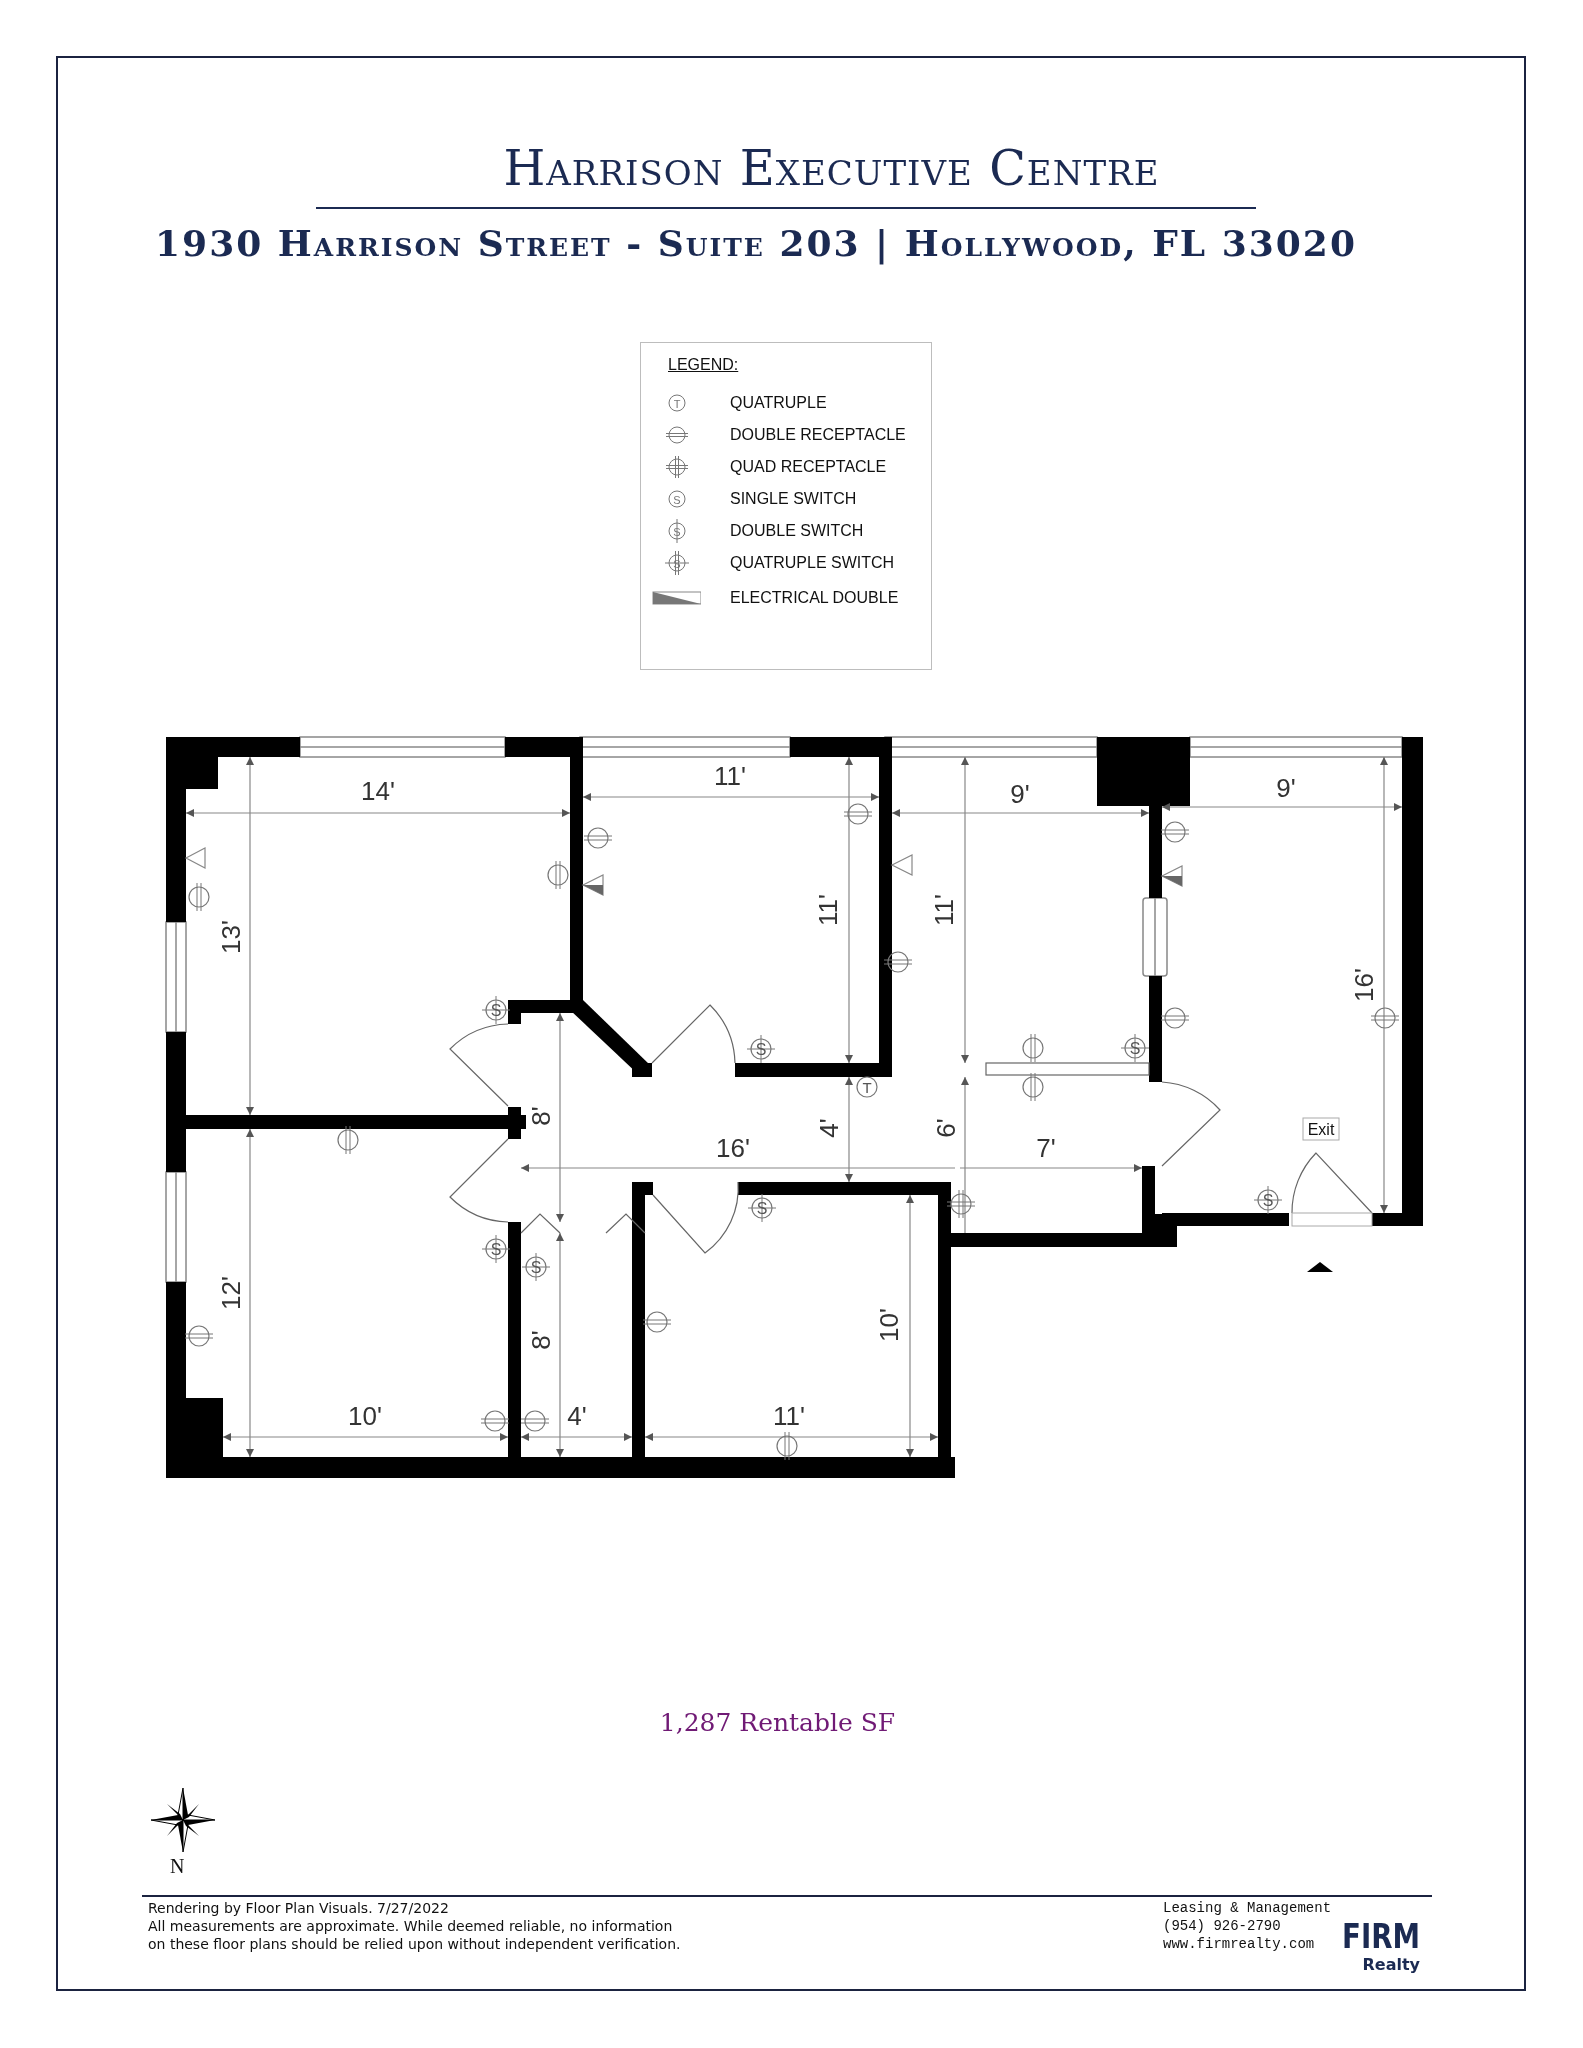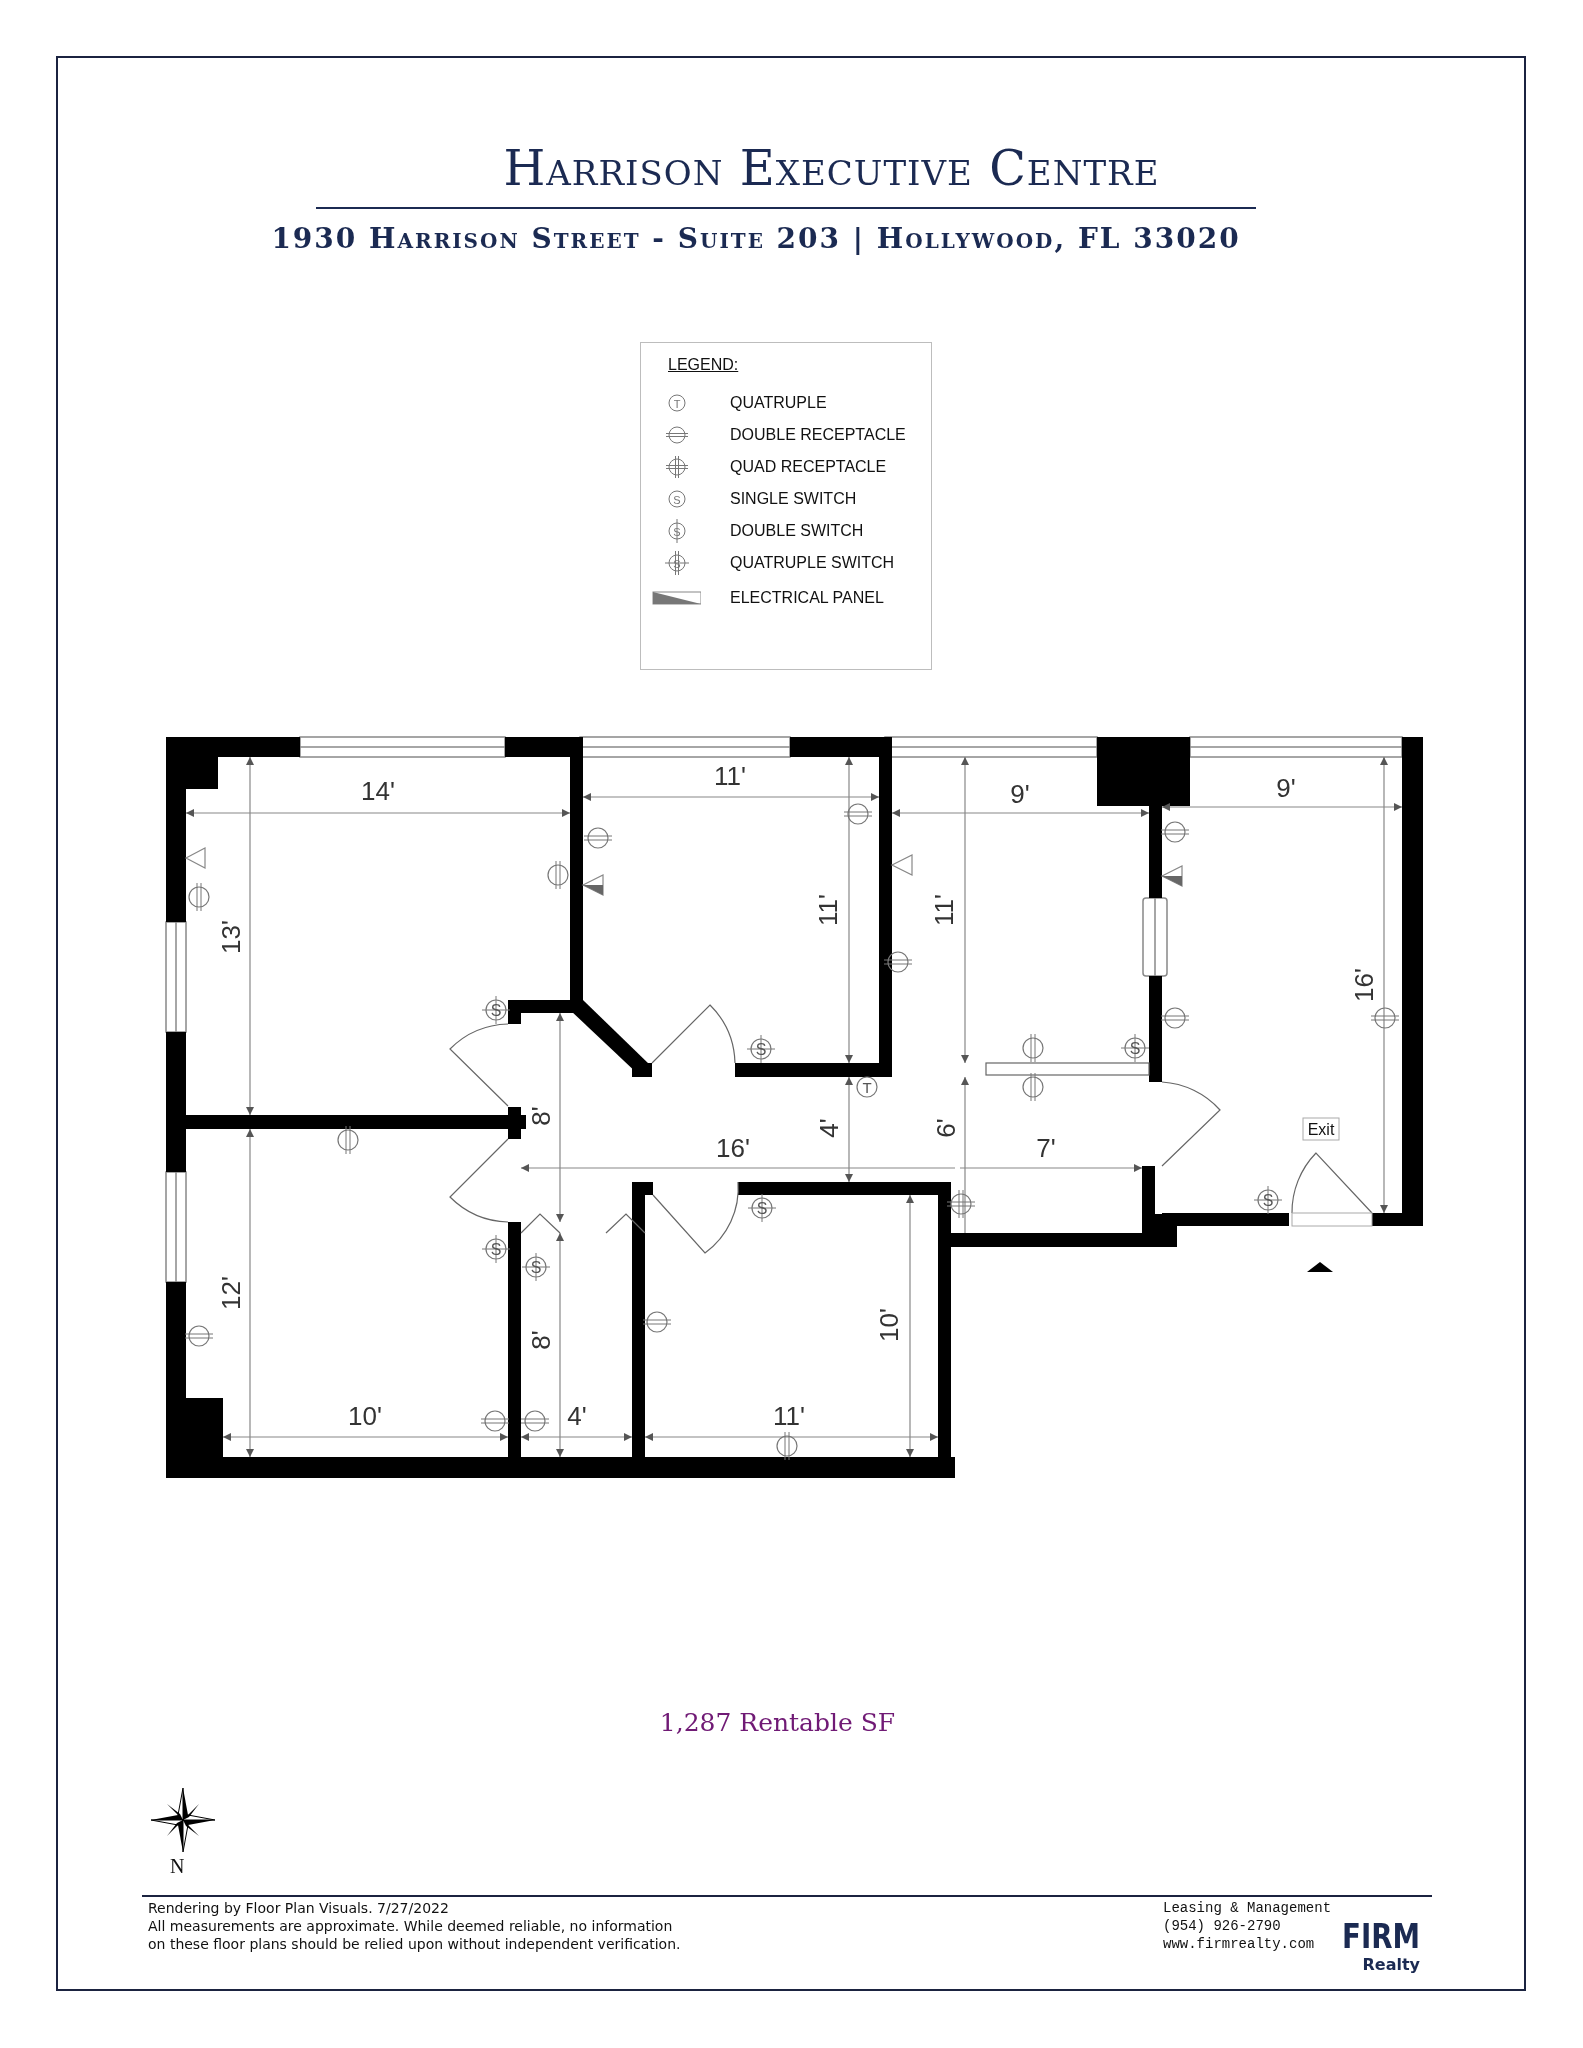--- a/index.html
+++ b/index.html
@@ -13,21 +13,21 @@
     font-family: "DejaVu Serif", "Liberation Serif", serif; color: #1b2a52;
     font-size: 48px; font-variant: small-caps; letter-spacing: 1px; font-weight: normal; padding-left: 40px;
   }
   .title-rule {
     position: absolute; left: 316px; width: 940px; top: 207px; height: 0;
     border-top: 2px solid #1b2a52;
   }
   .subtitle {
     position: absolute; left: 0; width: 1512px; top: 222px; text-align: center;
     font-family: "DejaVu Serif", "Liberation Serif", serif; color: #1b2a52;
-    font-size: 28px; font-variant: small-caps; letter-spacing: 2px; font-weight: bold;
+    font-size: 36px; font-variant: small-caps; letter-spacing: 2px; font-weight: bold;
   }
   .legend {
     position: absolute; left: 640px; top: 342px; width: 292px; height: 328px;
     border: 1.5px solid #bdbdbd; box-sizing: border-box;
     font-family: "Liberation Sans", sans-serif; color: #111;
   }
   .legend-title {
     position: absolute; left: 27px; top: 13px; font-size: 16px; text-decoration: underline;
   }
   .legend-row {
@@ -118,21 +118,21 @@
       <line x1="6" y1="14" x2="30" y2="14" stroke="#777" stroke-width="1"></line>
       <text x="18" y="18.5" font-family="Liberation Sans, sans-serif" font-size="11" text-anchor="middle" fill="#777">S</text>
     </svg>
     <span class="legend-label">QUATRUPLE SWITCH</span>
   </div>
   <div class="legend-row" style="top:241px">
     <svg class="legend-icon" viewBox="0 0 50 28" style="left:10px">
       <rect x="2" y="8" width="48" height="12" fill="none" stroke="#888" stroke-width="1"></rect>
       <polygon points="2,8 2,20 50,20" fill="#777"></polygon>
     </svg>
-    <span class="legend-label">ELECTRICAL PANEL</span>
+    <span class="legend-label">ELECTRICAL DOUBLE</span>
   </div>
 </div>
 
 <svg class="plan" viewBox="0 0 1583 2048">
   <defs>
     <marker id="arr" viewBox="0 0 10 10" refX="10" refY="5" markerWidth="14" markerHeight="8" orient="auto-start-reverse" markerUnits="userSpaceOnUse">
       <path d="M0,0 L10,5 L0,10 z" fill="#555"></path>
     </marker>
     <g id="dblrec">
       <circle cx="0" cy="0" r="10" fill="none" stroke="#777" stroke-width="1.2"></circle>

